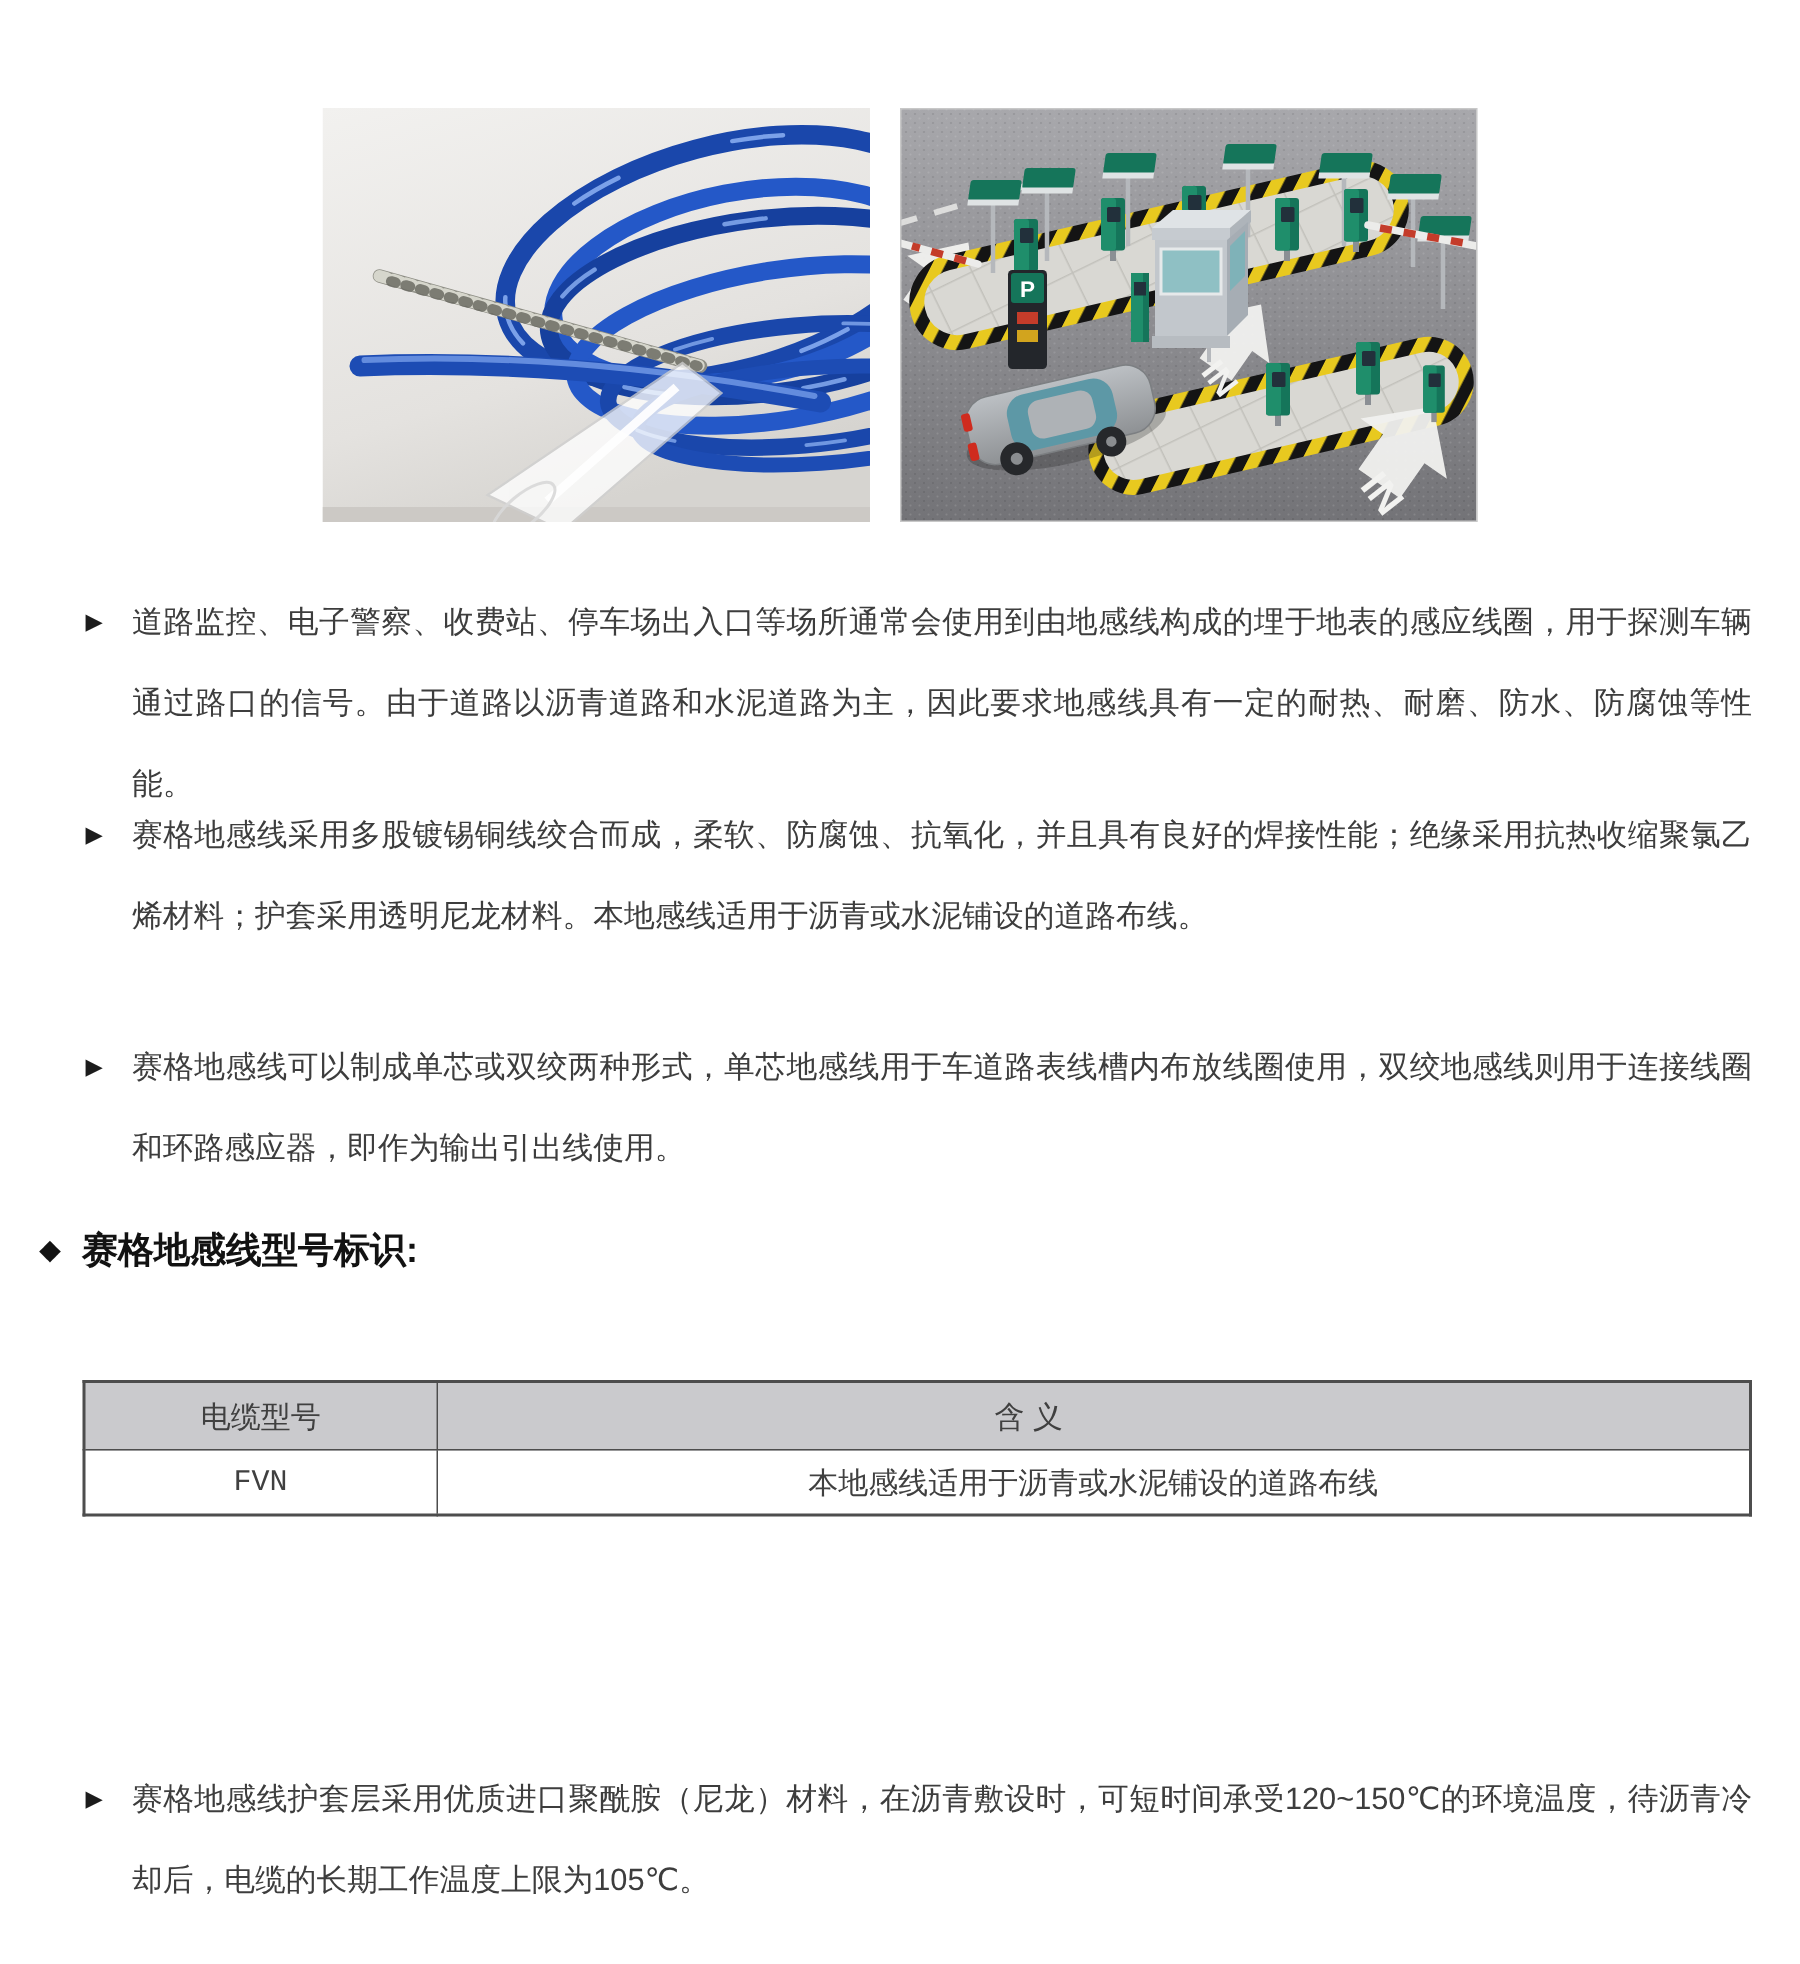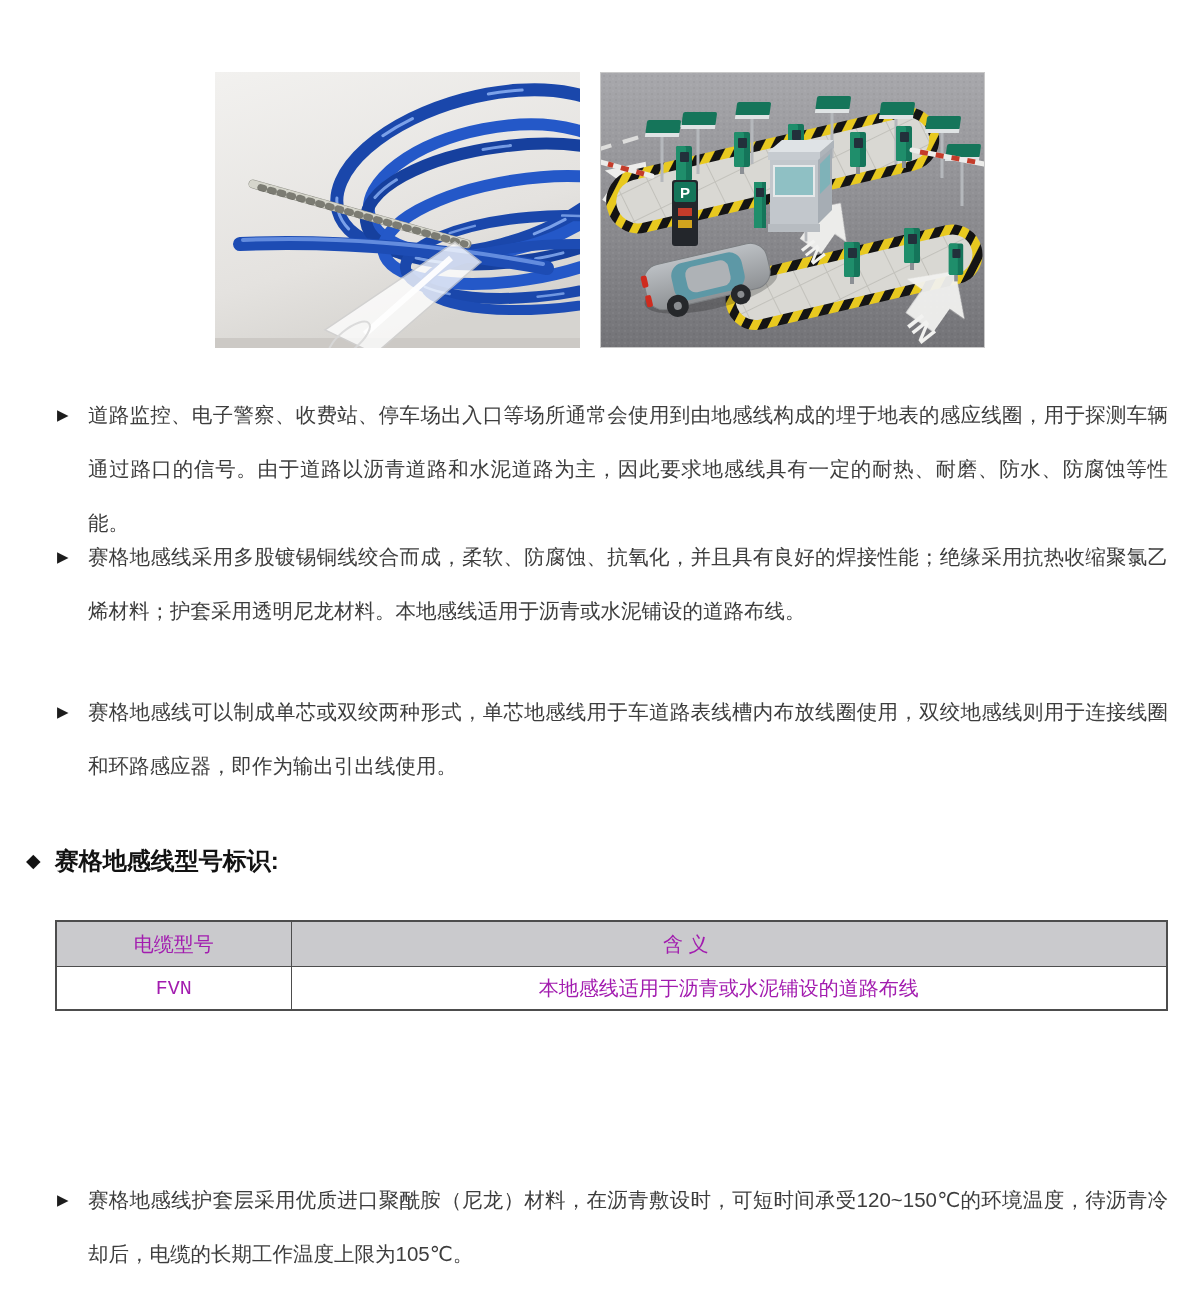--- a/index.html
+++ b/index.html
@@ -17,29 +17,29 @@
   }
   .para .bullet{
     position:absolute;left:-31px;top:0;font-size:15px;line-height:54px;color:#1c1c1c;
   }
   .p1{top:388px;}
   .p2{top:530px;}
   .p3{top:685px;}
   .p4{top:1173px;}
 
   .section-header{
-    position:absolute;left:26px;top:844px;font-size:24px;font-weight:bold;color:#121212;
+    position:absolute;left:26px;top:817px;font-size:24px;font-weight:bold;color:#121212;
     line-height:34px;white-space:nowrap;
   }
   .section-header .diamond{font-size:19px;margin-right:14px;vertical-align:2px;color:#121212;}
 
   table.spec-table{
     position:absolute;left:55px;top:920px;width:1113px;
     border-collapse:collapse;table-layout:fixed;
-    font-size:20px;color:#a21caf;border:2px solid #4d4d4d;
+    font-size:20px;color:#404040;border:2px solid #4d4d4d;
   }
   .spec-table th,.spec-table td{
     border:1.5px solid #4d4d4d;font-weight:normal;text-align:center;padding:0;
   }
   .spec-table col.c1{width:235px;}
   .spec-table tr.head th{height:44px;background:#cacacd;}
   .spec-table tr.head th.meaning{padding-right:86px;}
   .spec-table tr.data td{height:42px;font-family:Liberation Mono, monospace;}
   .spec-table tr.note td{height:66px;text-align:left;vertical-align:middle;}
   .note-l1{padding-left:67px;line-height:30px;}

